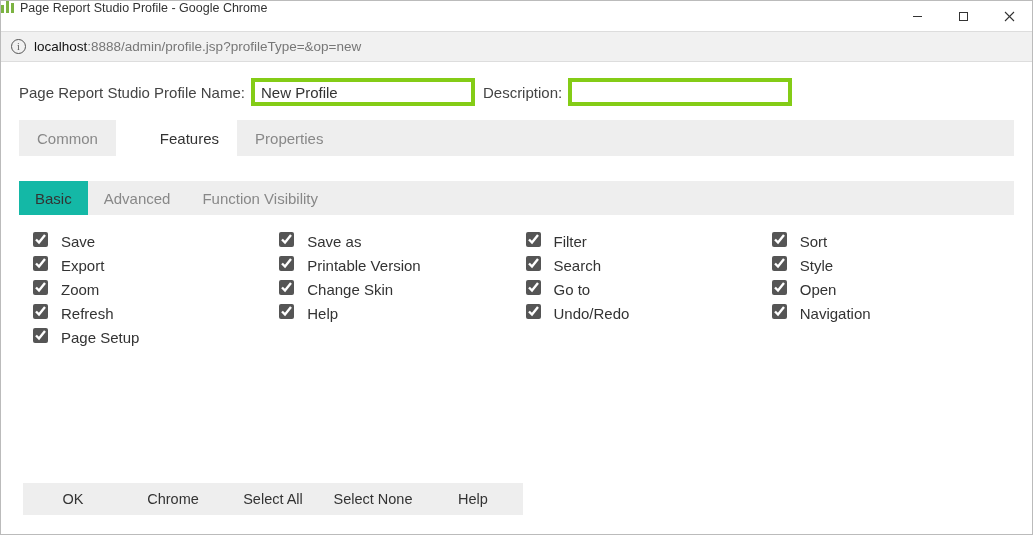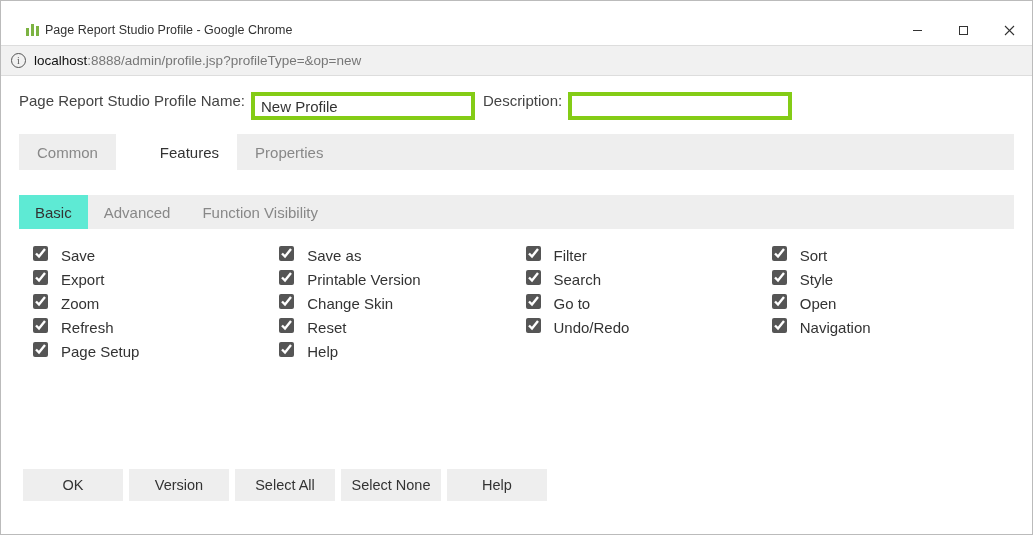--- a/index.html
+++ b/index.html
@@ -12,25 +12,24 @@
     width: 1033px;
     height: 535px;
     border: 1px solid #bbb;
     overflow: hidden;
   }
   .titlebar {
     height: 31px;
     background: #fff;
     border-bottom: 1px solid #ddd;
     display: flex;
-    align-items: center;
-    padding-left: 25px;
+    align-items: flex-start;
+    padding-left: 0;
     font-size: 12.5px;
     color: #333;
-    margin-top: 14px;
   }
   .titlebar .app-icon {
     margin-right: 6px;
     display: inline-flex;
     gap: 2px;
     align-items: flex-end;
   }
   .titlebar .app-icon span {
     display: inline-block;
     width: 3px;
@@ -64,20 +63,21 @@
     align-items: center; justify-content: center;
     font-size: 10px;
     margin-right: 8px;
     font-family: Georgia, serif;
   }
   .addrbar .host { color: #111; text-align: right; }
   .addrbar .path { color: #777; text-align: center; }
   .content { padding: 16px 18px 10px 18px; }
   .form-row {
     display: flex;
+    align-items: center;
     gap: 6px;
     margin-bottom: 14px;
     font-size: 15px;
     color: #444;
   }
   .text-input {
     border: 4px solid #84cc16;
     height: 28px;
     padding: 2px 6px;
     font-size: 15px;
@@ -106,21 +106,21 @@
     background: #eeeeee;
     display: flex;
     height: 34px;
   }
   .subtab {
     padding: 0 16px;
     display: flex; align-items: center;
     color: #888;
     font-size: 15px;
   }
-  .subtab.active { background: #5eead4; color: #333; }
+  .subtab.active { background: #14b8a6; color: #333; }
   .checkbox-grid {
     display: grid;
     grid-template-columns: repeat(4, 1fr);
     column-gap: 10px;
     padding: 14px 10px 20px 10px;
     min-height: 240px;
     align-content: start;
   }
   .checkbox-col { display: flex; flex-direction: column; gap: 3px; }
   .cb-item {
@@ -128,22 +128,23 @@
     gap: 10px;
     font-size: 15px;
     color: #333;
   }
   .cb-item input[type=checkbox] {
     width: 15px; height: 15px;
     accent-color: #555;
   }
   .button-row {
     display: flex;
-    gap: 6px;
+    gap: 0;
     padding: 0 4px;
+    margin-top: 28px;
   }
   .btn {
     width: 100px; height: 32px;
     background: #eeeeee;
     border: none;
     font-size: 14.5px;
     color: #333;
     font-family: inherit;
     cursor: pointer;
   }
@@ -237,24 +238,20 @@
         <label class="cb-item">
           <input type="checkbox" checked="" style="">
           <span>Printable Version</span>
         </label>
         <label class="cb-item">
           <input type="checkbox" checked="" style="">
           <span>Change Skin</span>
         </label>
         <label class="cb-item">
           <input type="checkbox" checked="" style="">
-          <span>Reset</span>
-        </label>
-        <label class="cb-item">
-          <input type="checkbox" checked="" style="">
           <span>Help</span>
         </label>
       </div>
       <div class="checkbox-col">
         <label class="cb-item">
           <input type="checkbox" checked="" style="">
           <span>Filter</span>
         </label>
         <label class="cb-item">
           <input type="checkbox" checked="" style="">
@@ -284,19 +281,19 @@
         </label>
         <label class="cb-item">
           <input type="checkbox" checked="" style="">
           <span>Navigation</span>
         </label>
       </div>
     </div>
 
   <div class="button-row">
     <button class="btn">OK</button>
-    <button class="btn">Version</button>
+    <button class="btn">Chrome</button>
     <button class="btn">Select All</button>
     <button class="btn">Select None</button>
     <button class="btn">Help</button>
   </div>
 
 </div>
 
 </body></html>

